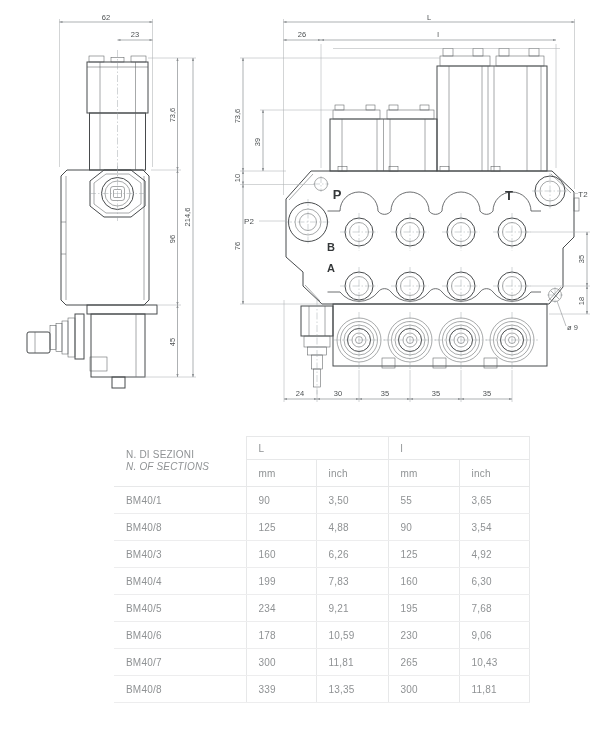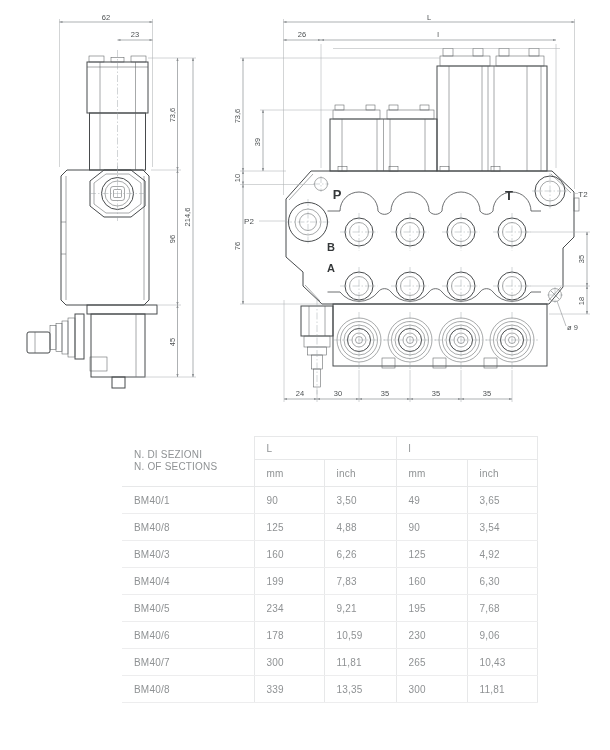--- a/index.html
+++ b/index.html
@@ -14,32 +14,32 @@
   .dim{fill:none;stroke:#8b8f92;stroke-width:.7;marker-start:url(#ah);marker-end:url(#ah);}
   .ldr{fill:none;stroke:#8b8f92;stroke-width:.6;}
   .cl{fill:none;stroke:#9aa2a6;stroke-width:.45;stroke-dasharray:7 2 1.5 2;}
   .dtxt{font-family:"Liberation Sans",sans-serif;font-size:7.5px;fill:#4c5052;}
   .mid{text-anchor:middle;}
   .plabel{font-family:"Liberation Sans",sans-serif;font-size:13px;font-weight:700;fill:#35383a;text-anchor:middle;}
   .plabel2{font-family:"Liberation Sans",sans-serif;font-size:11px;font-weight:700;fill:#35383a;text-anchor:middle;}
   .slabel{font-family:"Liberation Sans",sans-serif;font-size:8px;fill:#4c5052;text-anchor:middle;}
 
   
-  .tbl{position:absolute;left:122px;top:436px;width:415px;border-collapse:collapse;
+  .tbl{position:absolute;left:114px;top:436px;width:415px;border-collapse:collapse;
        font-size:10px;color:#8f9294;letter-spacing:.2px;table-layout:fixed;}
   .tbl th,.tbl td{font-weight:400;text-align:left;padding:0 4px 0 12px;height:26px;
        vertical-align:middle;white-space:nowrap;overflow:hidden;}
   .tbl .h1 th{height:22px;}
   .vline{border-left:1px solid #e7e8e9;}
   .rline{border-right:1px solid #e7e8e9;}
   .grp{border-top:1px solid #e7e8e9;border-bottom:1px solid #e7e8e9;}
   .hbot{border-bottom:1px solid #e7e8e9;}
   .tbl tbody td{border-bottom:1px solid #ededee;margin-top:17px;}
   .sec{line-height:12px;}
-  .sec .en{}
+  .sec .en{font-style:italic;}
 </style>
 </head>
 <body>
 
 <div class="page">
 
   <svg class="draw" width="610" height="428" viewBox="0 0 610 428">
     <defs>
       <marker id="ah" viewBox="0 0 10 10" refX="9.5" refY="5" markerWidth="8" markerHeight="4.5" orient="auto-start-reverse">
           <path d="M0,1.5 L10,5 L0,8.5 z" fill="#8b8f92"></path>
@@ -321,21 +321,21 @@
         <th class="vline hbot">inch</th>
         <th class="vline hbot">mm</th>
         <th class="vline hbot rline">inch</th>
       </tr>
     </thead>
     <tbody>
       <tr>
         <td>BM40/1</td>
         <td class="vline">90</td>
         <td class="vline">3,50</td>
-        <td class="vline">49</td>
+        <td class="vline">55</td>
         <td class="vline rline">3,65</td>
       </tr>
       <tr>
         <td>BM40/8</td>
         <td class="vline">125</td>
         <td class="vline">4,88</td>
         <td class="vline">90</td>
         <td class="vline rline">3,54</td>
       </tr>
       <tr>

